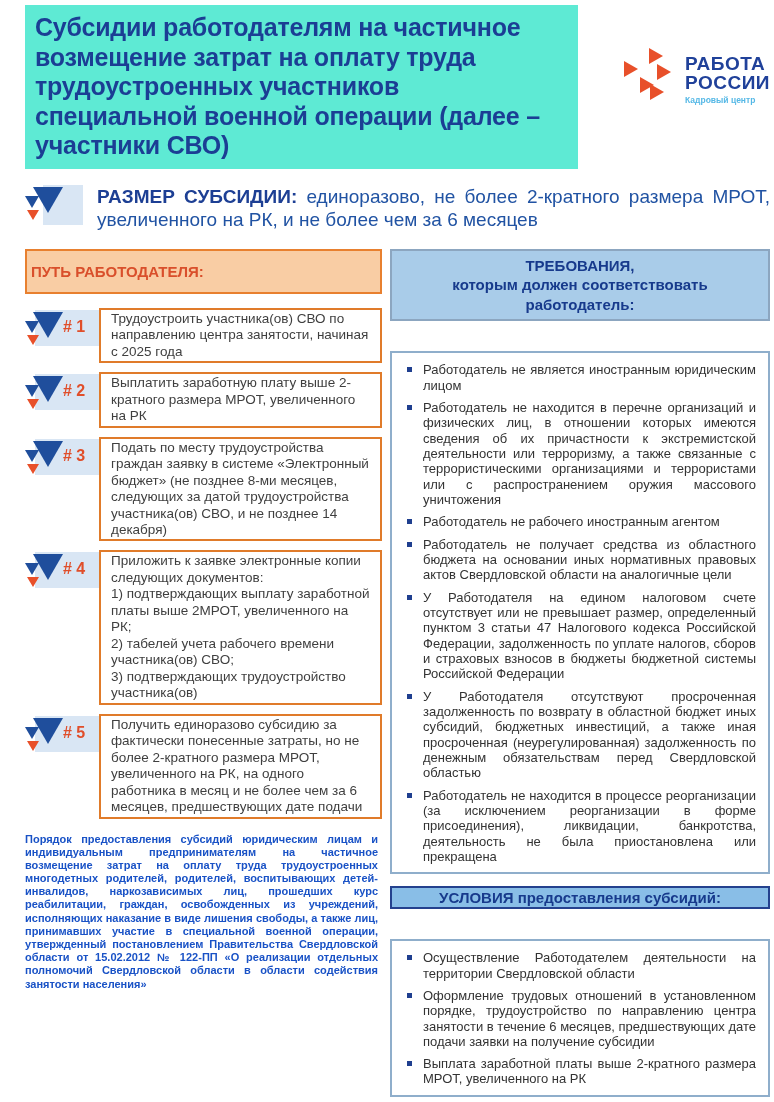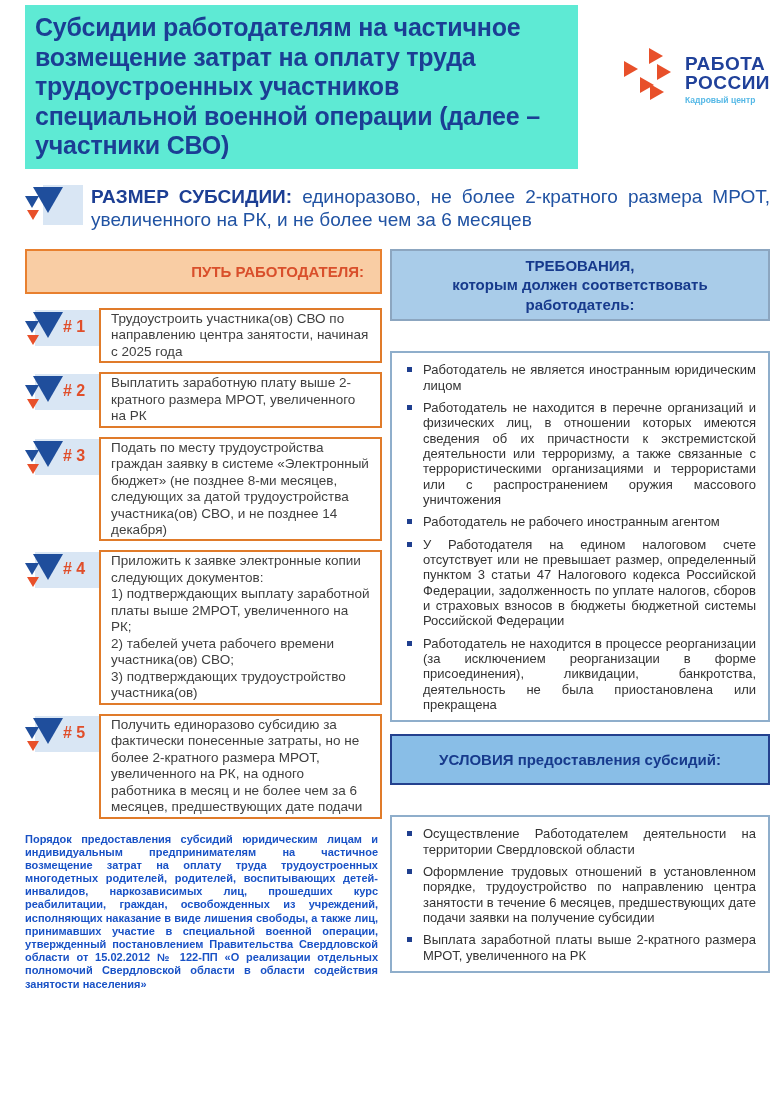--- a/index.html
+++ b/index.html
@@ -41,38 +41,38 @@
     border-top:26px solid #1F4E9C; }
   .ai-sm-b { position:absolute; width:0; height:0;
     border-left:7px solid transparent; border-right:7px solid transparent;
     border-top:12px solid #1F4E9C; }
   .ai-sm-o { position:absolute; width:0; height:0;
     border-left:6px solid transparent; border-right:6px solid transparent;
     border-top:10px solid #E8502A; }
 
   
   .intro { margin-top:16px; }
-  .intro-row { display:flex; gap:8px; margin-bottom:18px; }
+  .intro-row { display:flex; gap:14px; margin-bottom:18px; }
   .intro-ic { width:58px; height:46px; flex-shrink:0; position:relative; }
   .intro-ic .ai-sq  { left:18px; top:0; width:40px; height:40px; }
   .intro-ic .ai-big { left:8px; top:2px; }
   .intro-ic .ai-sm-b { left:0; top:11px; }
   .intro-ic .ai-sm-o { left:2px; top:25px; }
   .intro-text { flex:1; font-size:19px; color:#2153A3; line-height:1.22; text-align:justify; }
   .intro-lead { font-weight:bold; color:#1D3F94; }
 
   
   .columns { display:flex; gap:8px; margin-top:4px; }
   .col-left  { width:357px; flex-shrink:0; }
   .col-right { width:380px; flex-shrink:0; }
 
   
   .path-header {
     background:#F9CDA4; border:2px solid #E8802F; color:#D94F2B;
-    font-weight:bold; font-size:15px; text-align:right; padding:12px 16px;
+    font-weight:bold; font-size:15px; text-align:left; padding:12px 4px;
     margin-bottom:14px;
   }
   .step { display:flex; margin-bottom:9px; }
   .step-marker { width:74px; height:40px; position:relative; flex-shrink:0; }
   .marker-bg { position:absolute; left:10px; top:2px; width:64px; height:36px; background:#D9E6F4; }
   .step-num { position:absolute; left:38px; top:10px; font-size:16px; font-weight:bold; color:#E04E2A; }
   .step-marker .ai-big { left:8px; top:4px; }
   .step-marker .ai-sm-b { left:0; top:13px; }
   .step-marker .ai-sm-o { left:2px; top:27px; }
   .step-box {
@@ -95,21 +95,21 @@
   .bullet-list li {
     position:relative; padding-left:21px; margin-bottom:7px;
     font-size:13px; color:#333333; line-height:1.18; text-align:justify;
   }
   .bullet-list li:last-child { margin-bottom:0; }
   .bullet-list li::before {
     content:""; position:absolute; left:5px; top:5px; width:5px; height:5px; background:#1F3F8F;
   }
   .cond-header {
     background:#89BEE7; border:2px solid #24418E; color:#173A8C;
-    font-weight:bold; font-size:15px; text-align:center; padding:15px 4px;
+    font-weight:bold; font-size:15px; text-align:center; padding:1px 4px;
     margin:12px 0 12px 0;
   }
 </style>
 </head>
 <body>
 
 <div class="page">
 
   <div class="header-row">
     <div class="title-band">
@@ -213,21 +213,23 @@
       <div class="req-header">
         <div>ТРЕБОВАНИЯ,</div>
         <div>которым должен соответствовать работодатель:</div>
       </div>
 
       <div class="bullet-box">
         <ul class="bullet-list">
           <li>Работодатель не является иностранным юридическим лицом</li>
           <li>Работодатель не находится в перечне организаций и физических лиц, в отношении которых имеются сведения об их причастности к экстремистской деятельности или терроризму, а также связанные с террористическими организациями и террористами или с распространением оружия массового уничтожения</li>
           <li>Работодатель не рабочего иностранным агентом</li>
+          <li>Работодатель не получает средства из областного бюджета на основании иных нормативных правовых актов Свердловской области на аналогичные цели</li>
           <li>У Работодателя на едином налоговом счете отсутствует или не превышает размер, определенный пунктом 3 статьи 47 Налогового кодекса Российской Федерации, задолженность по уплате налогов, сборов и страховых взносов в бюджеты бюджетной системы Российской Федерации</li>
+          <li>У Работодателя отсутствуют просроченная задолженность по возврату в областной бюджет иных субсидий, бюджетных инвестиций, а также иная просроченная (неурегулированная) задолженность по денежным обязательствам перед Свердловской областью</li>
           <li>Работодатель не находится в процессе реорганизации (за исключением реорганизации в форме присоединения), ликвидации, банкротства, деятельность не была приостановлена или прекращена</li>
         </ul>
       </div>
 
       <div class="cond-header">УСЛОВИЯ предоставления субсидий:</div>
 
       <div class="bullet-box">
         <ul class="bullet-list">
           <li>Осуществление Работодателем деятельности на территории Свердловской области</li>
           <li>Оформление трудовых отношений в установленном порядке, трудоустройство по направлению центра занятости в течение 6 месяцев, предшествующих дате подачи заявки на получение субсидии</li>

